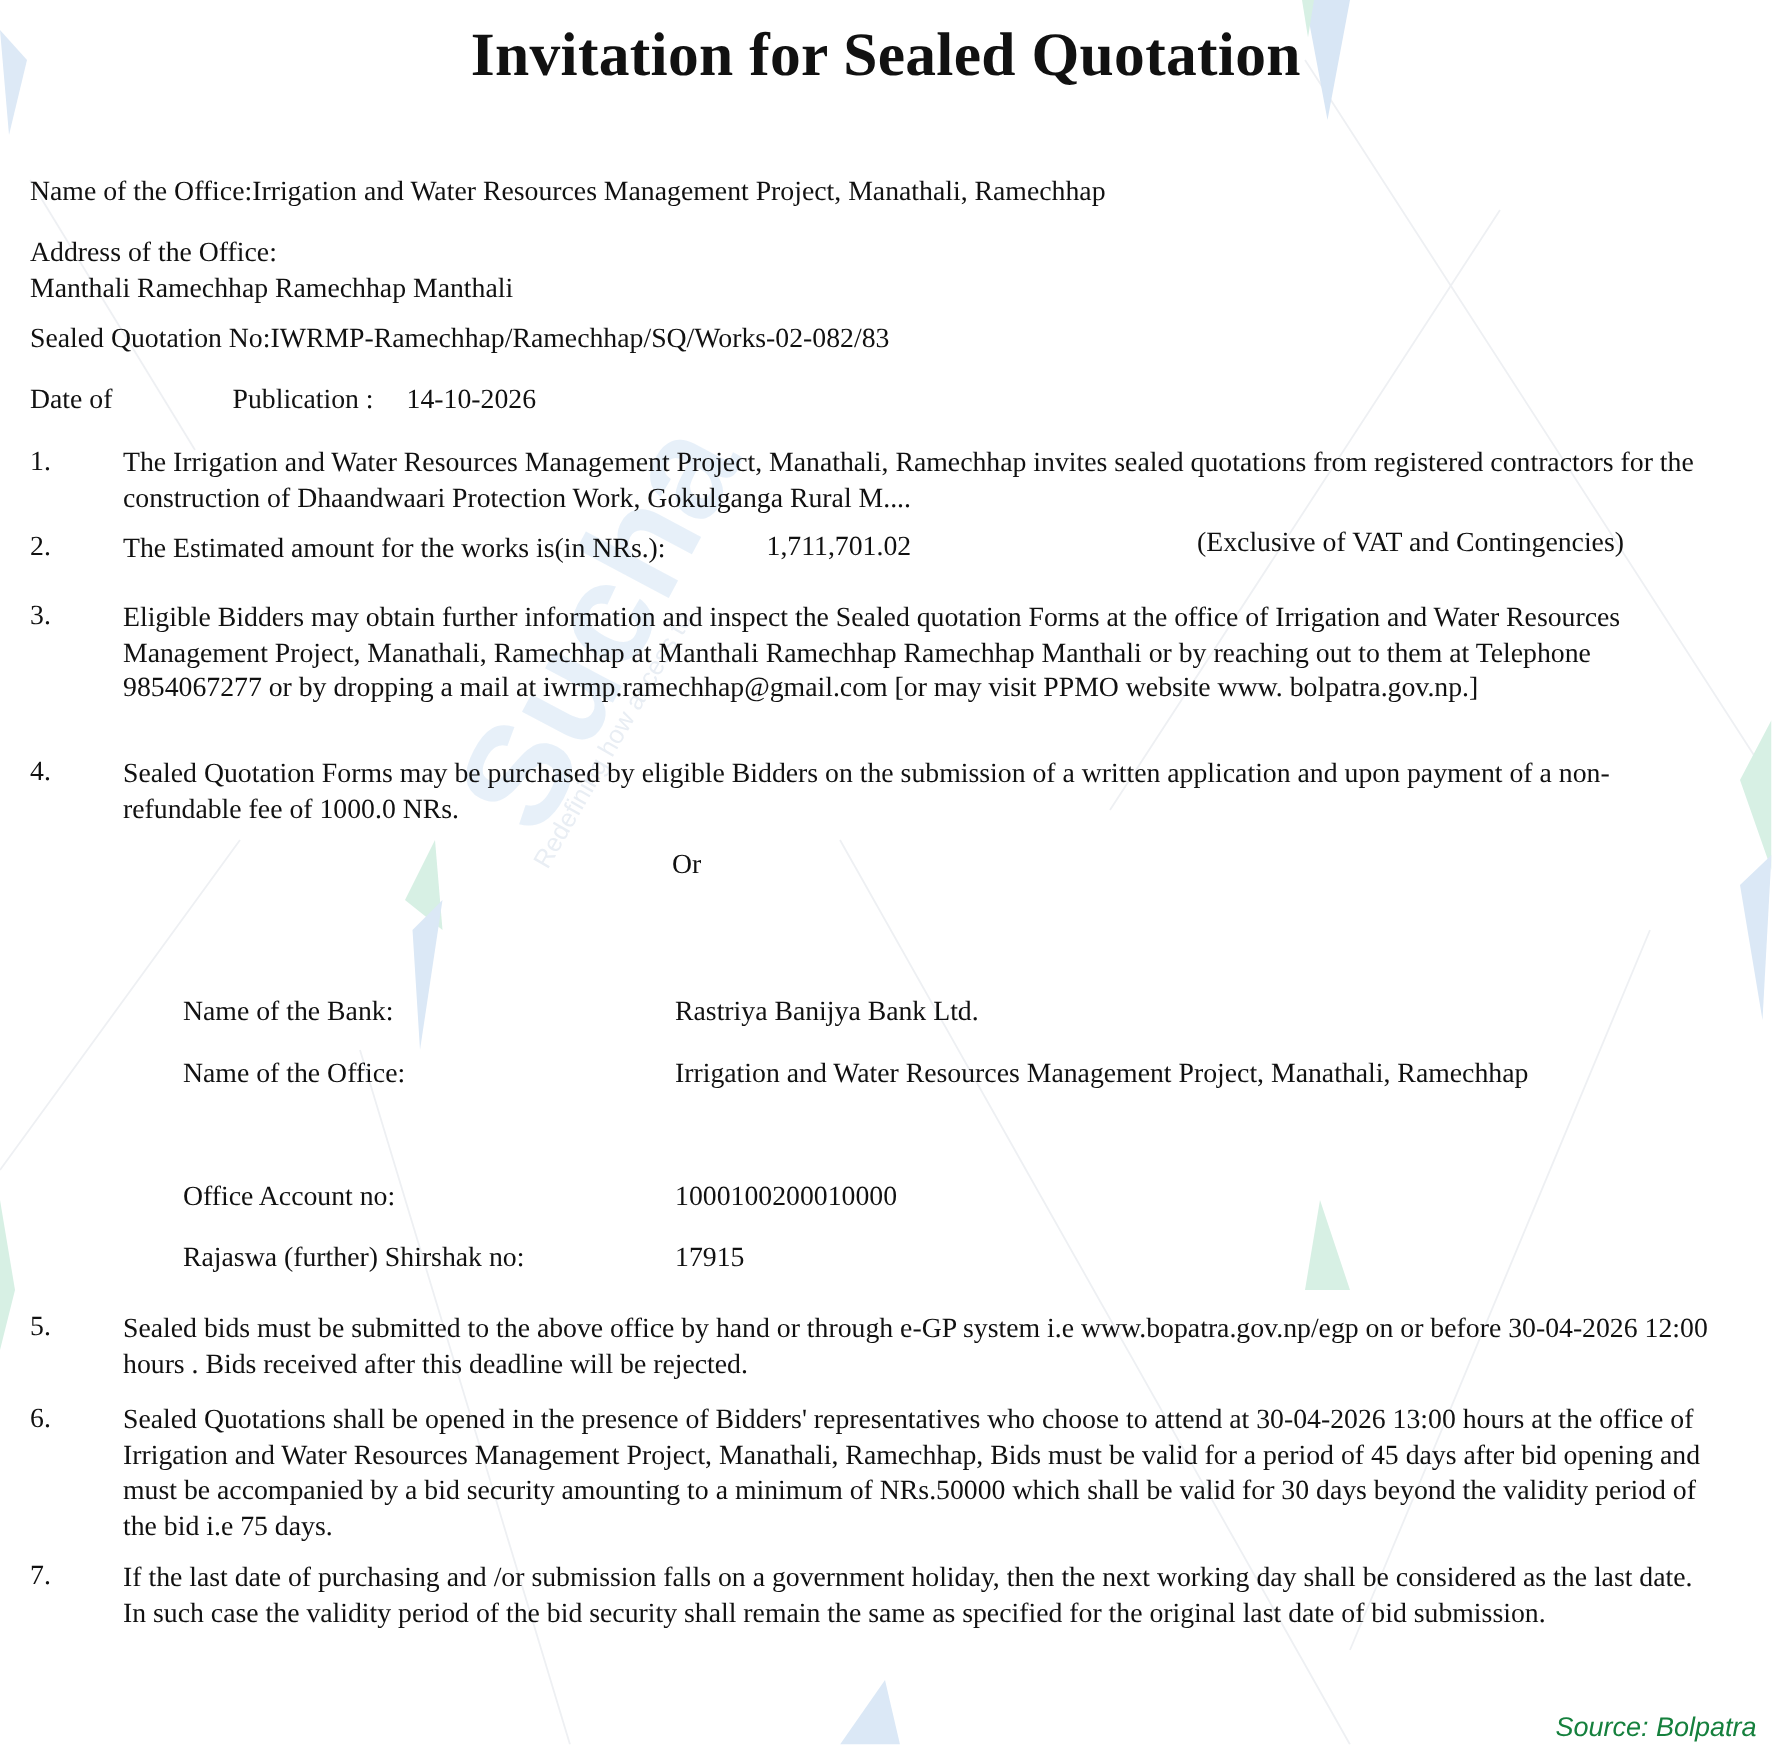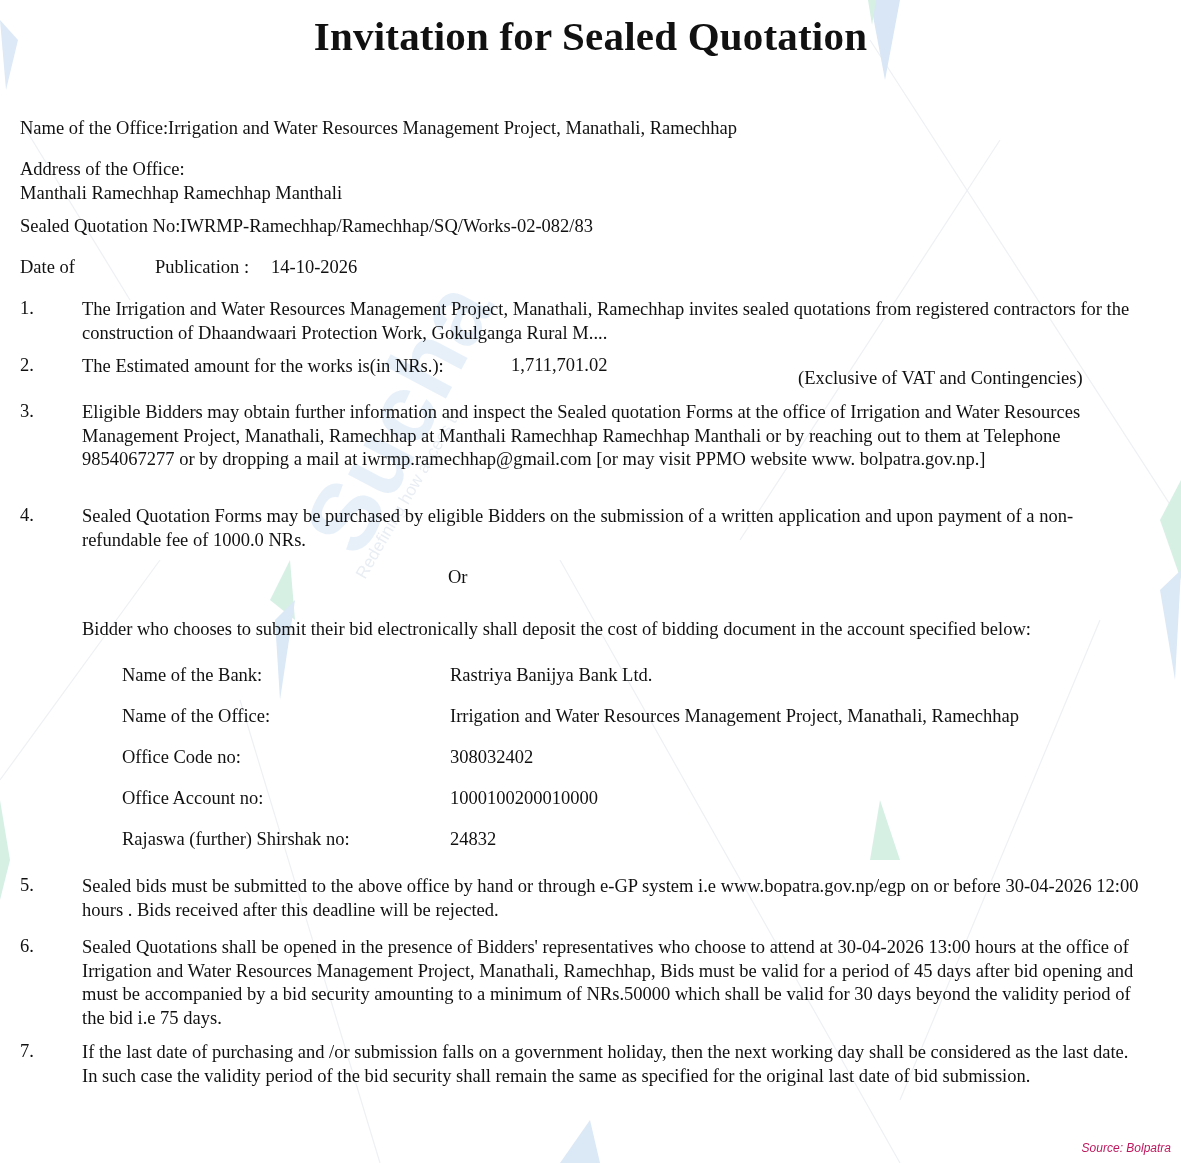--- a/index.html
+++ b/index.html
@@ -16,25 +16,25 @@
       font-weight: bold; font-size: 41px; letter-spacing: 0.2px;
     }
     .line { position: absolute; left: 20px; white-space: nowrap; }
     .item { position: absolute; left: 20px; width: 1125px; }
     .item .num { position: absolute; left: 0; top: 0; }
     .item .body { margin-left: 62px; line-height: 23.5px; }
     .or { position: absolute; left: 448px; top: 567px; }
     .deposit { position: absolute; left: 82px; top: 619px; white-space: nowrap; }
     .bank-row { position: absolute; left: 82px; white-space: nowrap; }
     .bank-row .lbl { display: inline-block; width: 328px; margin-left: 40px; }
-    .excl { position: absolute; left: 798px; top: 368px; }
+    .excl { position: absolute; left: 798px; top: 352px; }
     .amount { position: absolute; left: 511px; top: 355px; }
     .source {
       position: absolute; right: 10px; top: 1141px;
-      font-family: "Liberation Sans", sans-serif; font-style: italic; font-size: 12px; color: #be185d;
+      font-family: "Liberation Sans", sans-serif; font-style: italic; font-size: 18px; color: #15803d;
     }
     .pubdate-label { display: inline-block; width: 135px; }
     .pubdate-val { margin-left: 22px; }
   </style>
 </head>
 <body>
 
 <svg class="bg" width="1181" height="1163" viewBox="0 0 1181 1163">
   <g stroke="#eef0f3" stroke-width="1.2" fill="none">
     <line x1="20" y1="120" x2="130" y2="300"></line>
@@ -91,36 +91,32 @@
     <div class="body">Eligible Bidders may obtain further information and inspect the Sealed quotation Forms at the office of Irrigation and Water Resources Management Project, Manathali, Ramechhap at Manthali Ramechhap  Ramechhap Manthali or by reaching out to them at Telephone 9854067277 or by dropping a mail at iwrmp.ramechhap@gmail.com [or may visit PPMO website www. bolpatra.gov.np.]</div>
   </div>
 
   <div class="item" style="top:505px">
     <span class="num">4.</span>
     <div class="body">Sealed Quotation Forms may be purchased by eligible Bidders on the submission of a written application and upon payment of a non-refundable fee of 1000.0 NRs.</div>
   </div>
 
   <div class="or">Or</div>
 
-  <div class="deposit">Bidder who chooses to submit their bid electronically shall deposit the cost of bidding document in the account specified below:</div>
 
   <div class="bank-row" style="top:665px">
     <span class="lbl">Name of the Bank:</span><span>Rastriya Banijya Bank Ltd.</span>
   </div>
   <div class="bank-row" style="top:706px">
     <span class="lbl">Name of the Office:</span><span>Irrigation and Water Resources Management Project, Manathali, Ramechhap</span>
   </div>
-  <div class="bank-row" style="top:747px">
-    <span class="lbl">Office Code no:</span><span>308032402</span>
-  </div>
   <div class="bank-row" style="top:788px">
     <span class="lbl">Office Account no:</span><span>1000100200010000</span>
   </div>
   <div class="bank-row" style="top:829px">
-    <span class="lbl">Rajaswa (further) Shirshak no:</span><span>24832</span>
+    <span class="lbl">Rajaswa (further) Shirshak no:</span><span>17915</span>
   </div>
 
   <div class="item" style="top:875px">
     <span class="num">5.</span>
     <div class="body">Sealed bids must be submitted to the above office by hand or through e-GP system i.e www.bopatra.gov.np/egp on or before 30-04-2026 12:00 hours . Bids received after this deadline will be rejected.</div>
   </div>
 
   <div class="item" style="top:936px">
     <span class="num">6.</span>
     <div class="body">Sealed Quotations shall be opened in the presence of Bidders' representatives who choose to attend at 30-04-2026 13:00 hours at the office of  Irrigation and Water Resources Management Project, Manathali, Ramechhap, Bids must be valid for a period of 45 days after bid opening and must be accompanied by a bid security amounting to a minimum of NRs.50000 which shall be valid for 30 days beyond the validity period of the bid i.e 75 days.</div>

